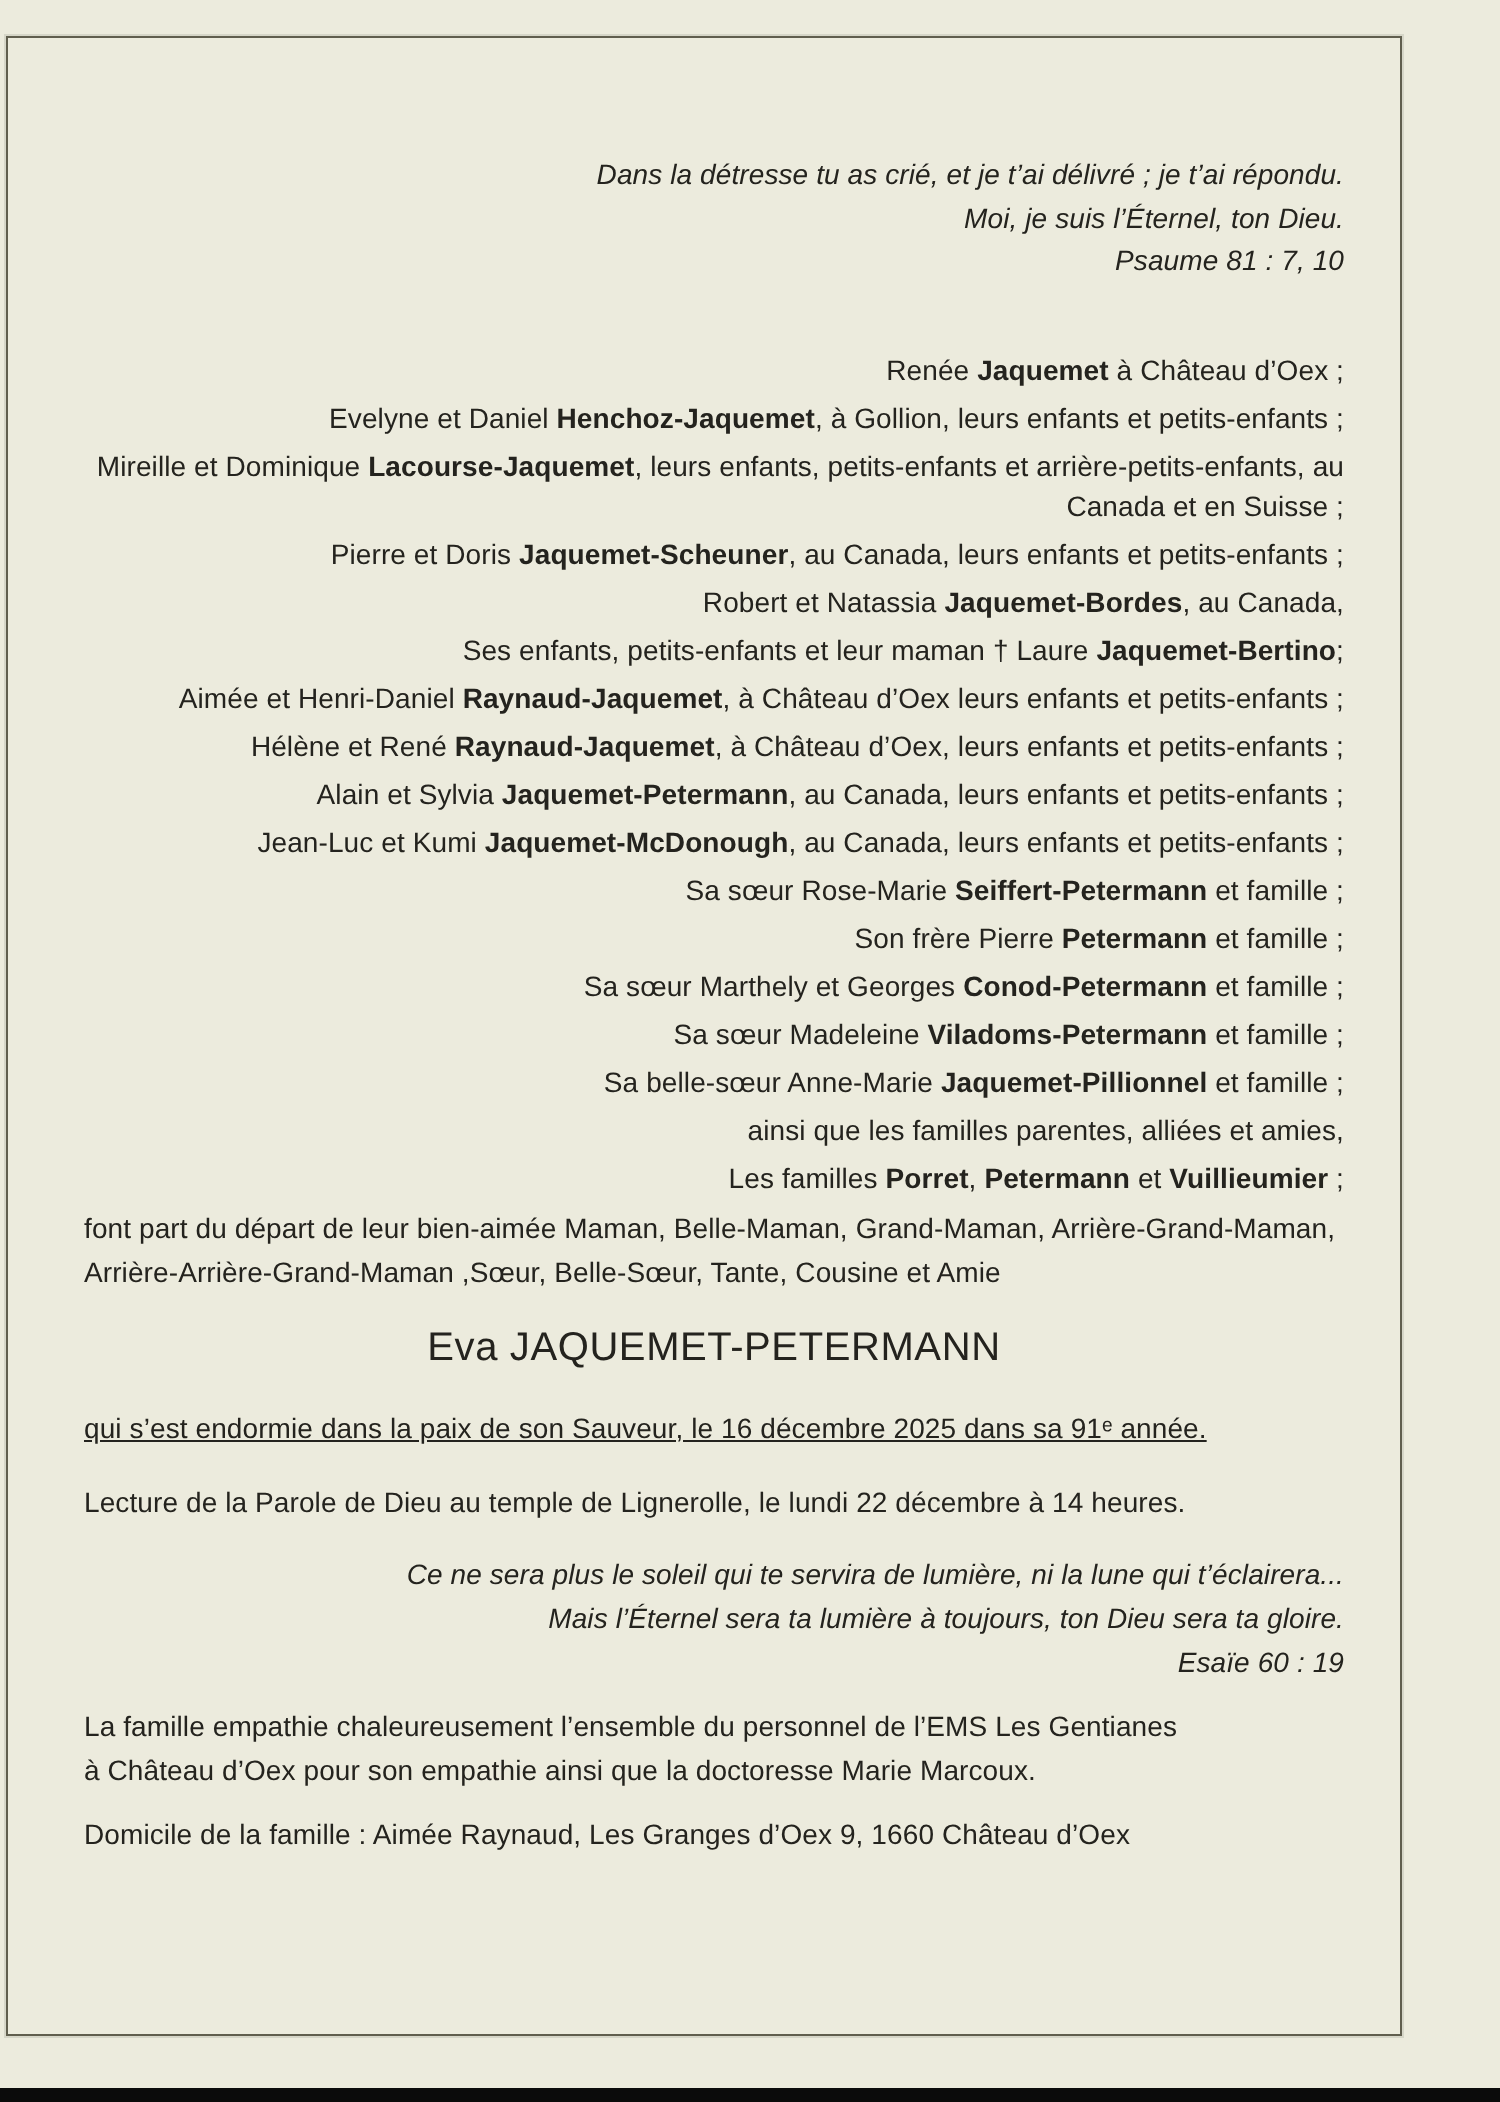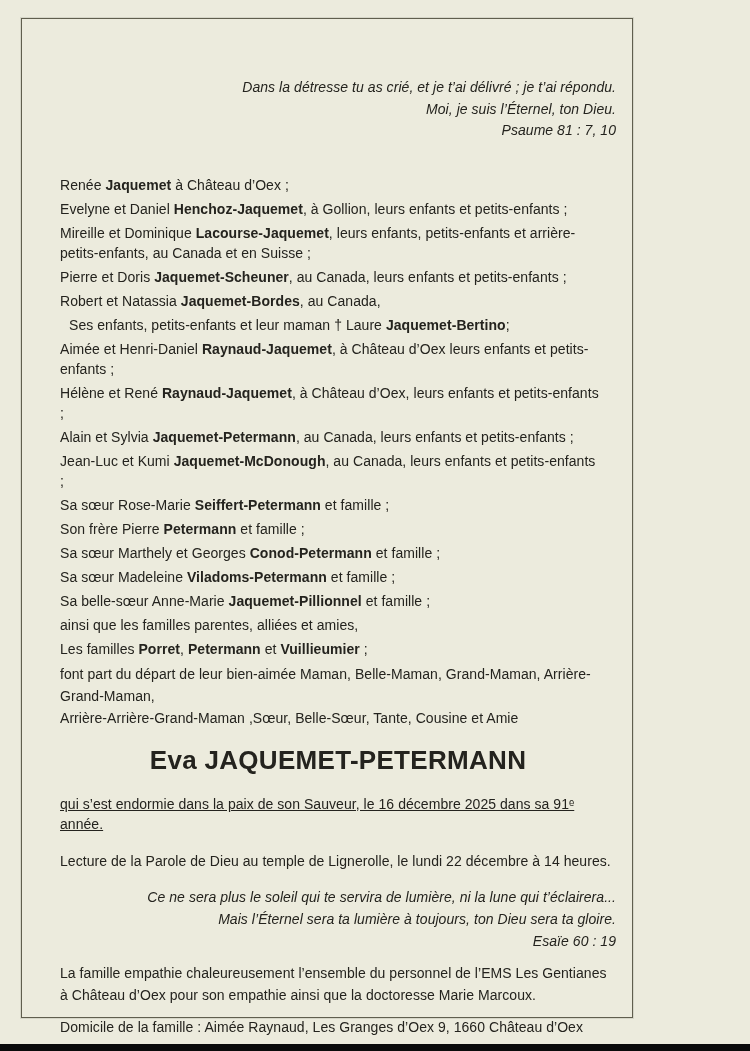--- a/index.html
+++ b/index.html
@@ -14,49 +14,49 @@
     width: 750px;
     height: 1051px;
     background: var(--bg);
     font-family: "Liberation Sans", sans-serif;
     color: var(--ink);
     position: relative;
     overflow: hidden;
   }
   .frame {
     position: absolute;
-    left: 21px;
+    left: 3px;
     top: 18px;
-    width: 612px;
+    width: 698px;
     height: 1000px;
     box-sizing: border-box;
     border: 1px solid var(--border);
     box-shadow: 0 0 0 1px rgba(96,94,78,0.15);
-    padding: 58px 16px 0 38px;
+    padding: 58px 28px 0 38px;
     font-size: 14px;
     letter-spacing: 0.05px;
   }
   .epigraph {
     text-align: right;
     font-style: italic;
     line-height: 21.5px;
     margin: 0 0 33px 0;
   }
-  .family-list { margin: 0 13px 4px 0; }
+  .family-list { margin: 0 0 4px 0; text-align: right; }
   .family-line {
     line-height: 20px;
     margin-bottom: 4px;
   }
   .family-line.indent { padding-left: 9px; }
   .bold { font-weight: bold; }
   .announcement { margin: 0; line-height: 22px; }
   .deceased-name {
     text-align: center;
-    font-size: 26px;
-    font-weight: bold;
+    font-size: 20px;
+    font-weight: normal;
     letter-spacing: 0.3px;
     margin: 16px 0 18px 0;
   }
   .death-notice { margin: 0 0 17px 0; line-height: 20px; text-decoration: underline; }
   .service-notice { margin: 0 0 15px 0; line-height: 20px; }
   .closing-quote {
     text-align: right;
     font-style: italic;
     line-height: 22px;
     margin: 0;

